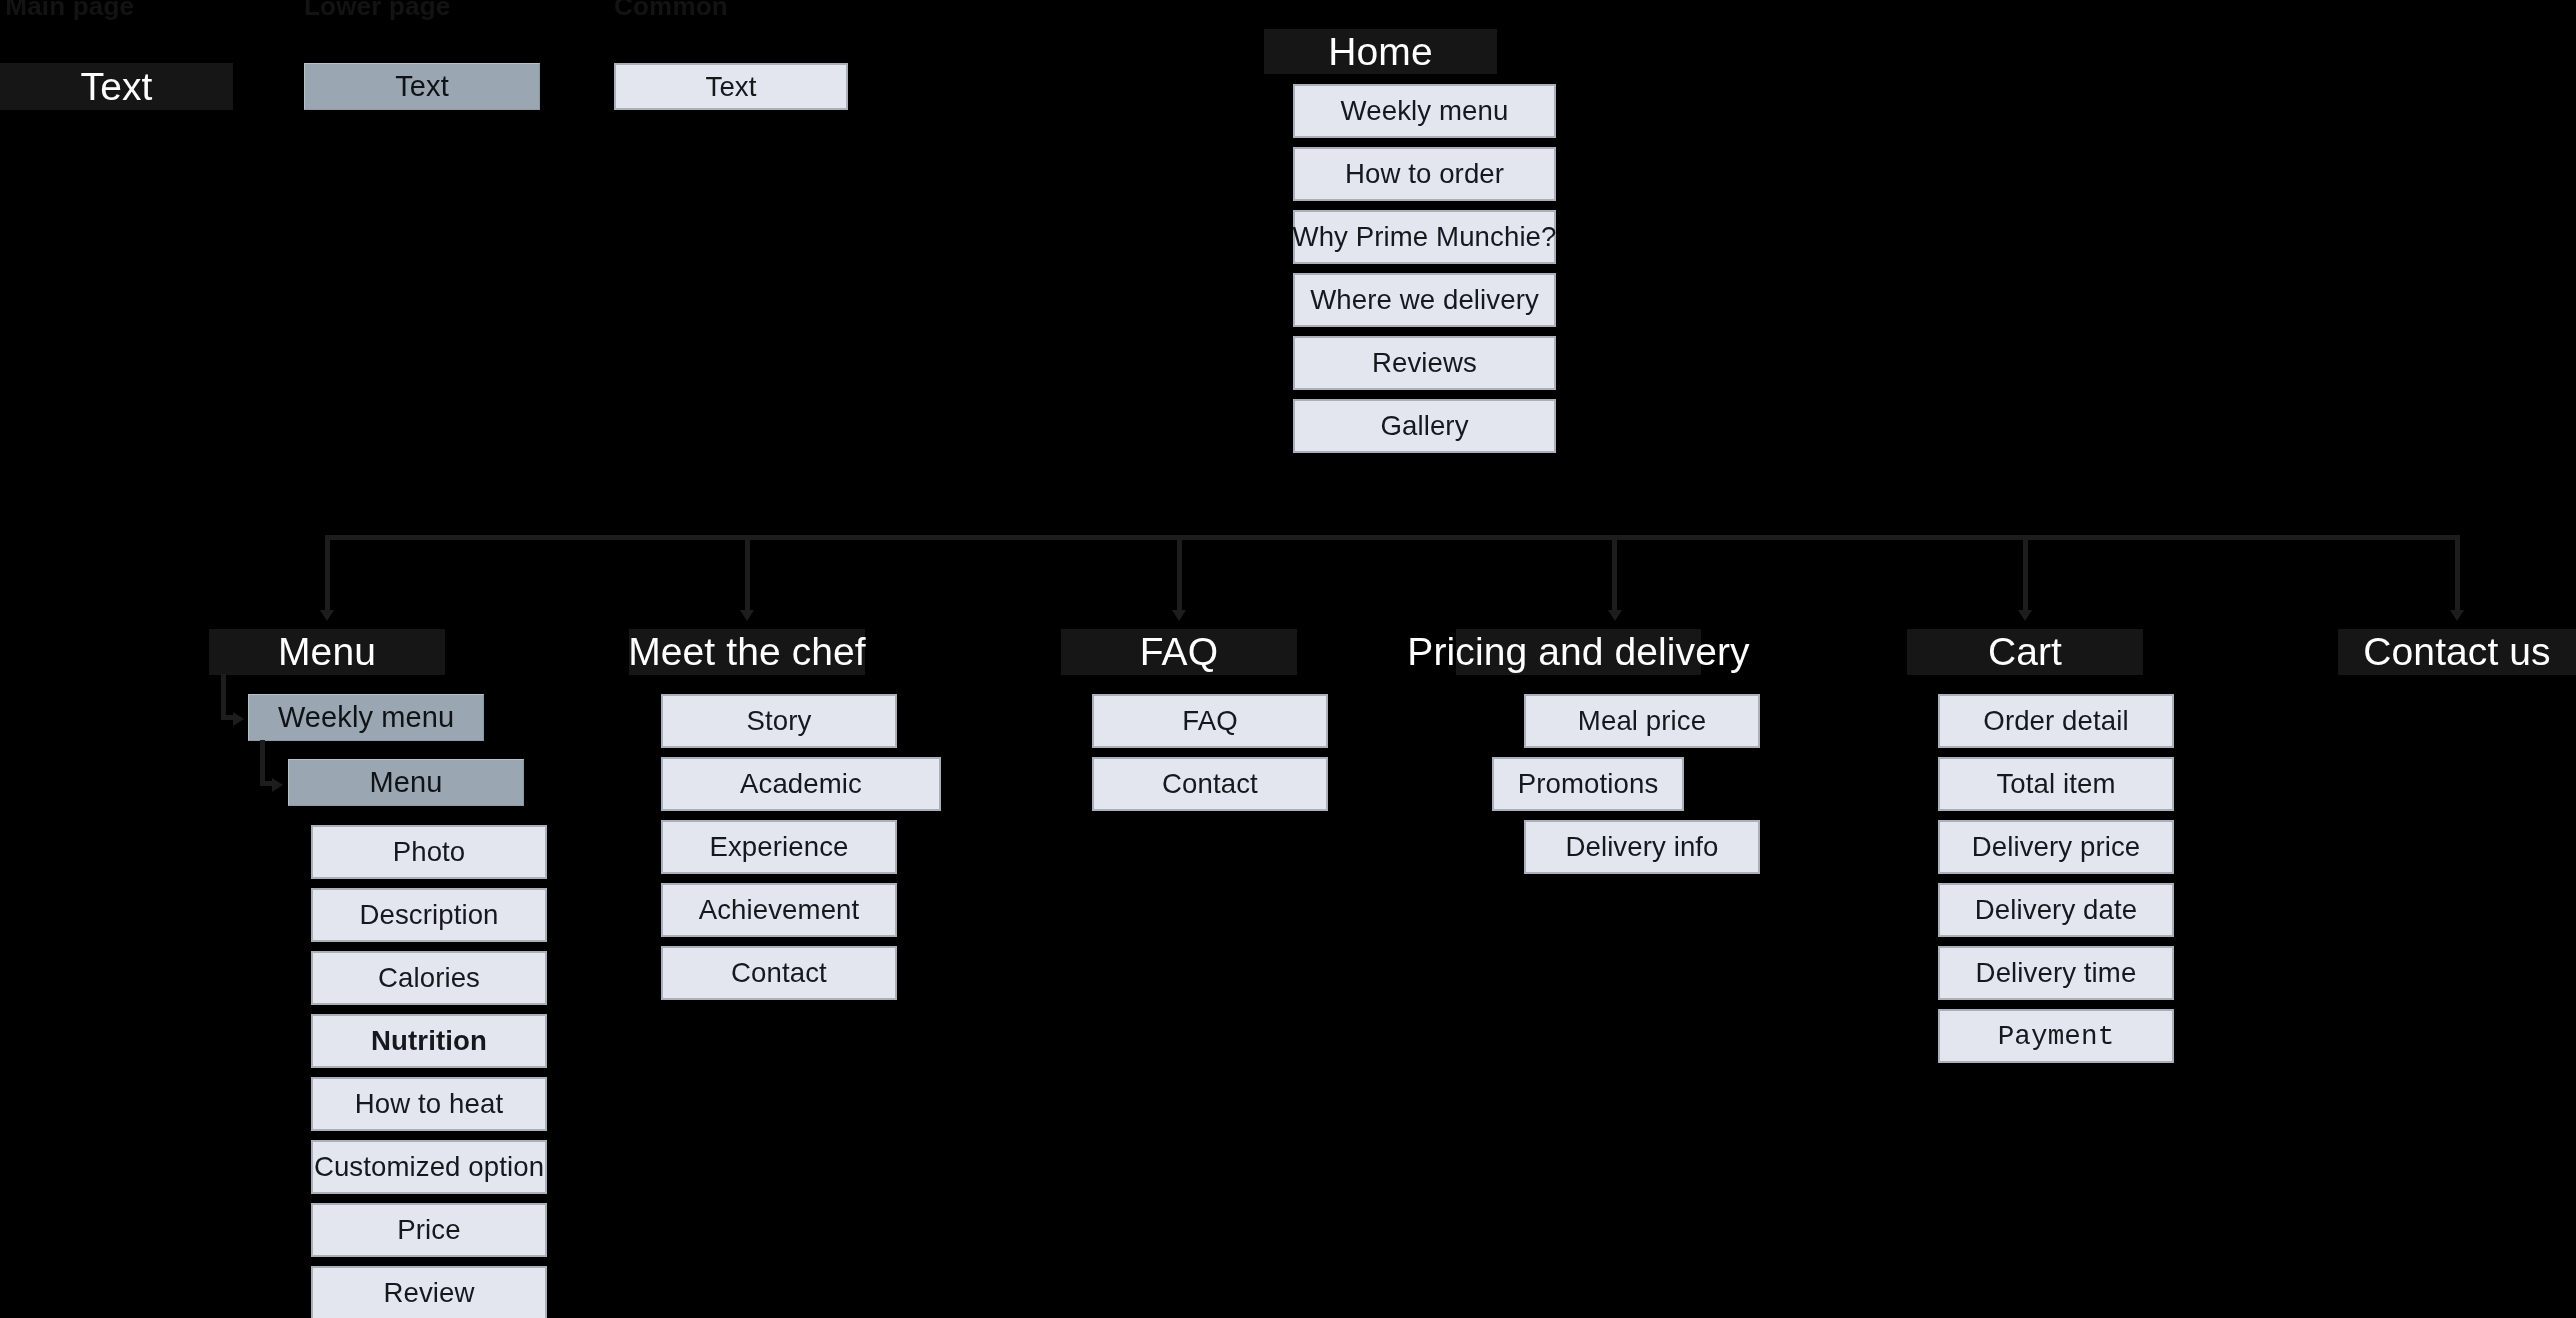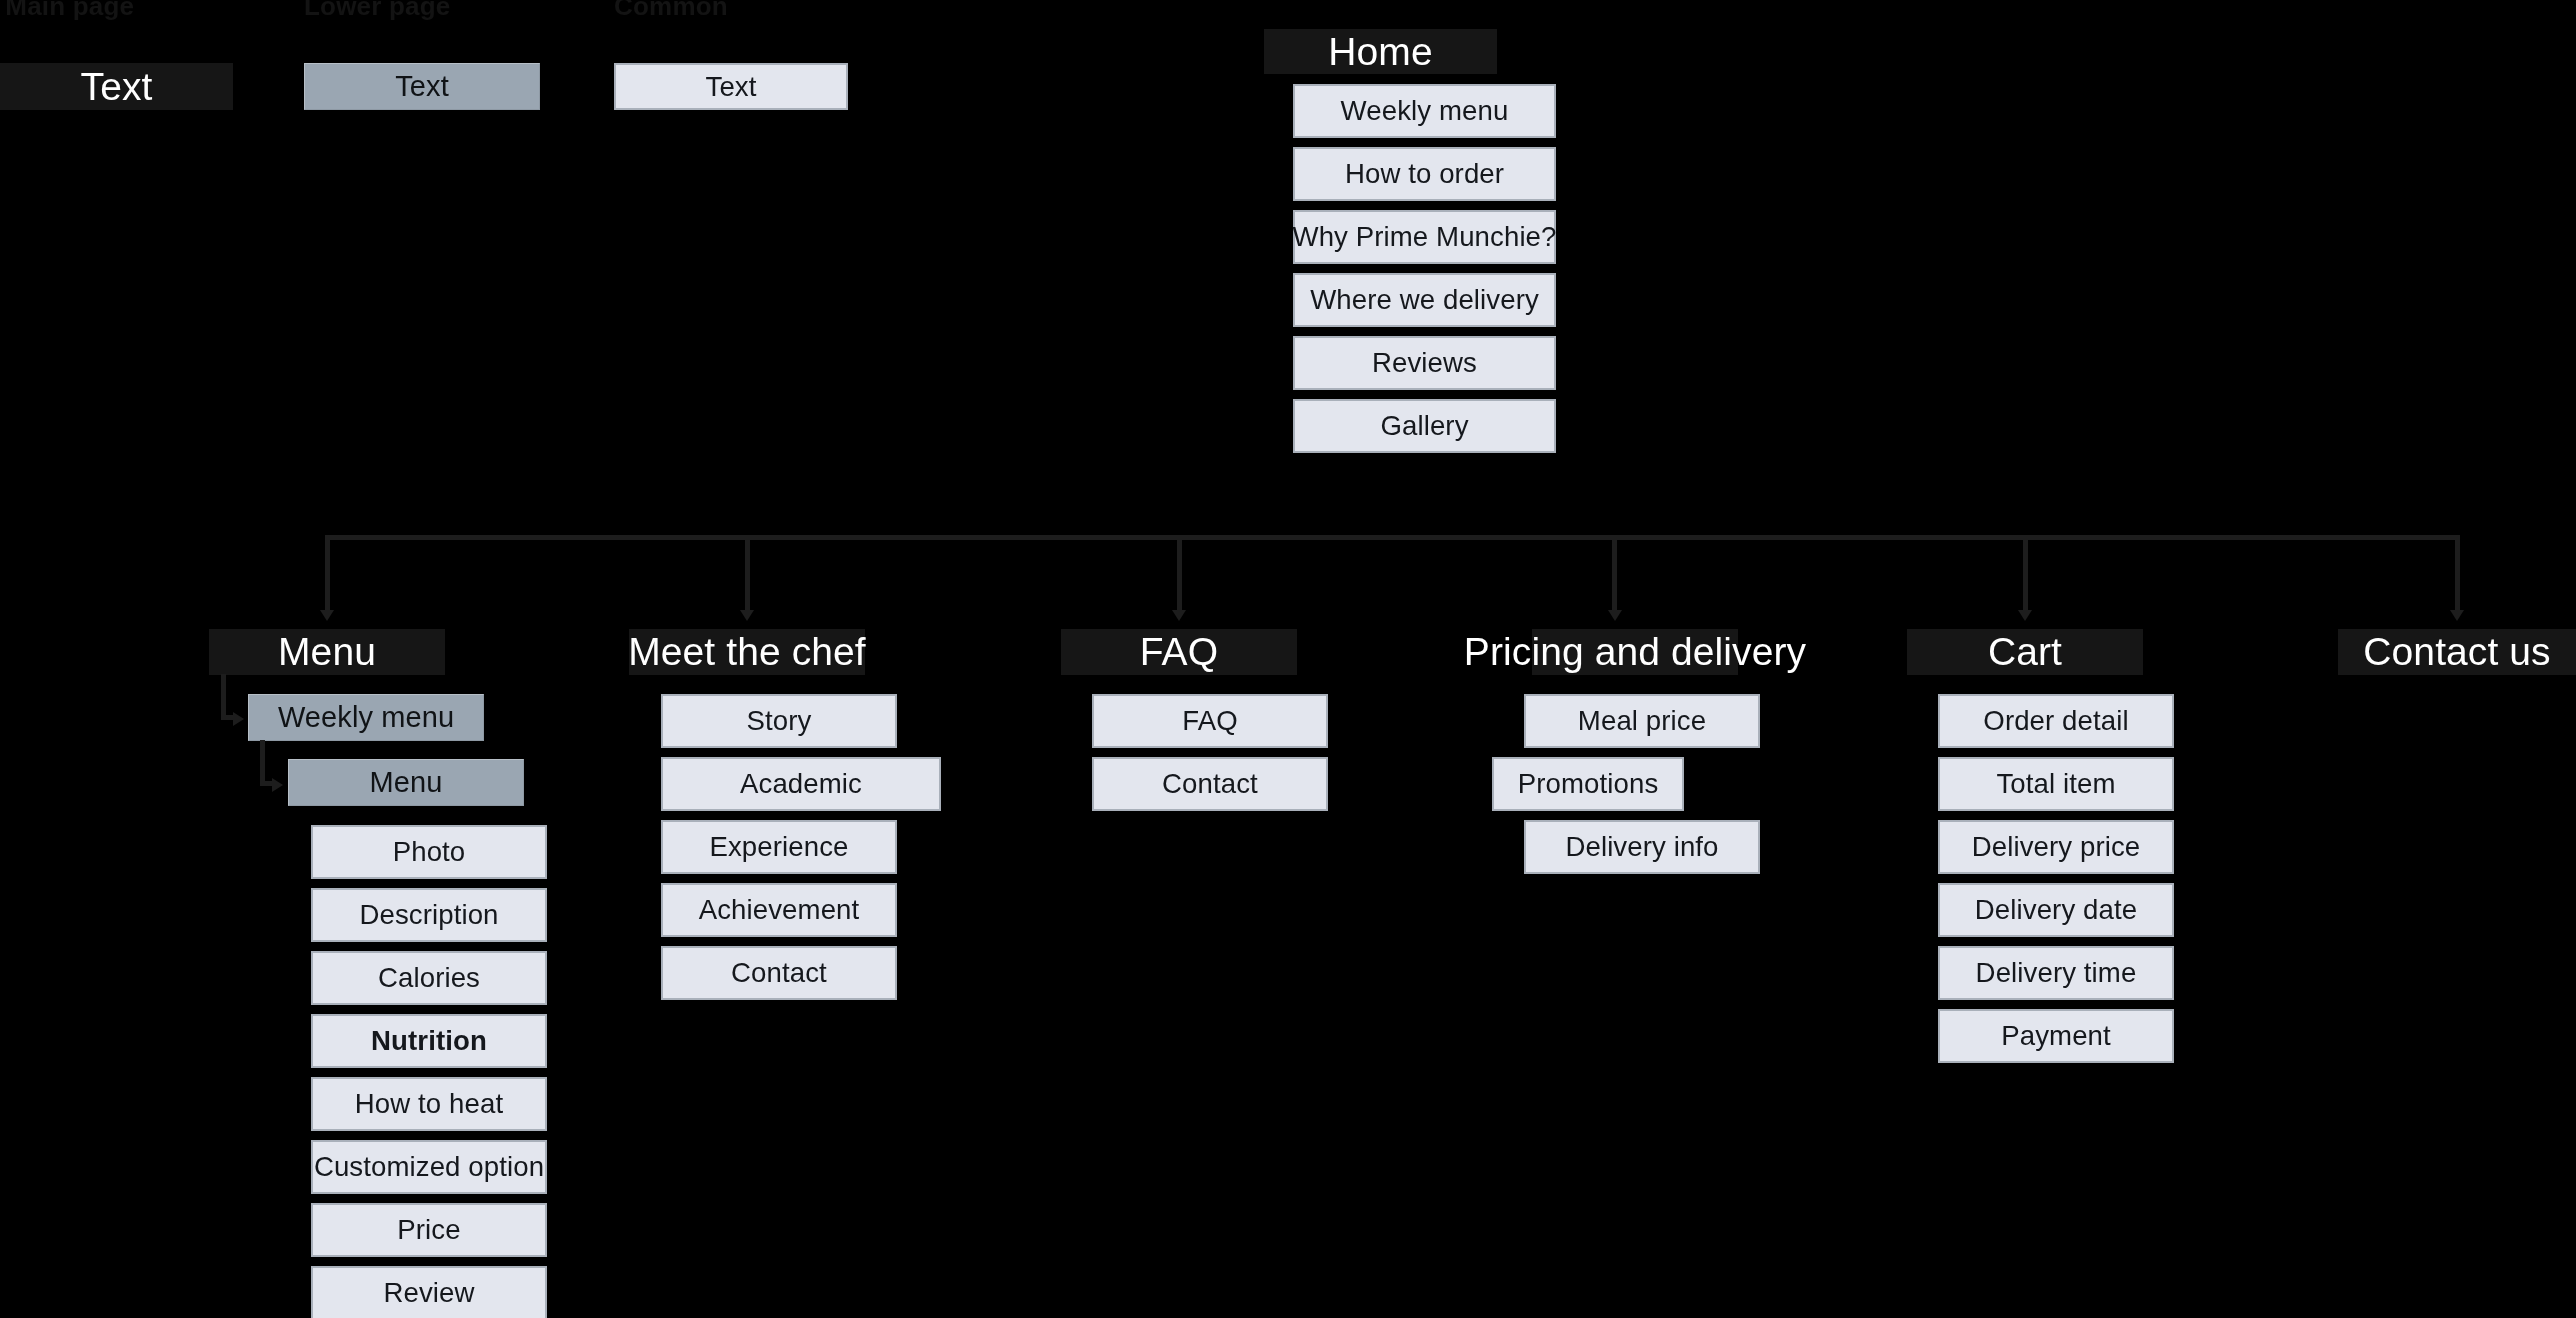--- a/index.html
+++ b/index.html
@@ -139,30 +139,30 @@
     <div class="node lvl-common" style="left: 661px; top: 820px; width: 236px; height: 54px;">Experience</div>
     <div class="node lvl-common" style="left: 661px; top: 883px; width: 236px; height: 54px;">Achievement</div>
     <div class="node lvl-common" style="left: 661px; top: 946px; width: 236px; height: 54px;">Contact</div>
     <div class="conn conn-v" style="left: 1177px; top: 535px; height: 76px;"></div>
     <div class="arrow-down" style="left: 1172px; top: 610px;"></div>
     <div class="node lvl-main" style="left: 1061px; top: 629px; width: 236px; height: 46px;">FAQ</div>
     <div class="node lvl-common" style="left: 1092px; top: 694px; width: 236px; height: 54px;">FAQ</div>
     <div class="node lvl-common" style="left: 1092px; top: 757px; width: 236px; height: 54px;">Contact</div>
     <div class="conn conn-v" style="left: 1612px; top: 535px; height: 76px;"></div>
     <div class="arrow-down" style="left: 1608px; top: 610px;"></div>
-    <div class="node lvl-main" style="left: 1532px; top: 629px; width: 206px; height: 46px;">Pricing and delivery</div>
+    <div class="node lvl-main" style="left: 1456px; top: 629px; width: 245px; height: 46px;">Pricing and delivery</div>
     <div class="node lvl-common" style="left: 1524px; top: 694px; width: 236px; height: 54px;">Meal price</div>
     <div class="node lvl-common" style="left: 1492px; top: 757px; width: 192px; height: 54px;">Promotions</div>
     <div class="node lvl-common" style="left: 1524px; top: 820px; width: 236px; height: 54px;">Delivery info</div>
     <div class="conn conn-v" style="left: 2023px; top: 535px; height: 76px;"></div>
     <div class="arrow-down" style="left: 2018px; top: 610px;"></div>
     <div class="node lvl-main" style="left: 1907px; top: 629px; width: 236px; height: 46px;">Cart</div>
     <div class="node lvl-common" style="left: 1938px; top: 694px; width: 236px; height: 54px;">Order detail</div>
     <div class="node lvl-common" style="left: 1938px; top: 757px; width: 236px; height: 54px;">Total item</div>
     <div class="node lvl-common" style="left: 1938px; top: 820px; width: 236px; height: 54px;">Delivery price</div>
     <div class="node lvl-common" style="left: 1938px; top: 883px; width: 236px; height: 54px;">Delivery date</div>
     <div class="node lvl-common" style="left: 1938px; top: 946px; width: 236px; height: 54px;">Delivery time</div>
-    <div class="node lvl-common" style="left: 1938px; top: 1009px; width: 236px; height: 54px;">Payment</div>
+    <div class="node lvl-common" style="left: 1938px; top: 1009px; width: 236px; height: 54px; font-family: Liberation Mono, monospace;">Payment</div>
     <div class="conn conn-v" style="left: 2455px; top: 535px; height: 76px;"></div>
     <div class="arrow-down" style="left: 2450px; top: 610px;"></div>
     <div class="node lvl-main" style="left: 2338px; top: 629px; width: 238px; height: 46px;">Contact us</div>
   </div>
 
 
 </body></html>

